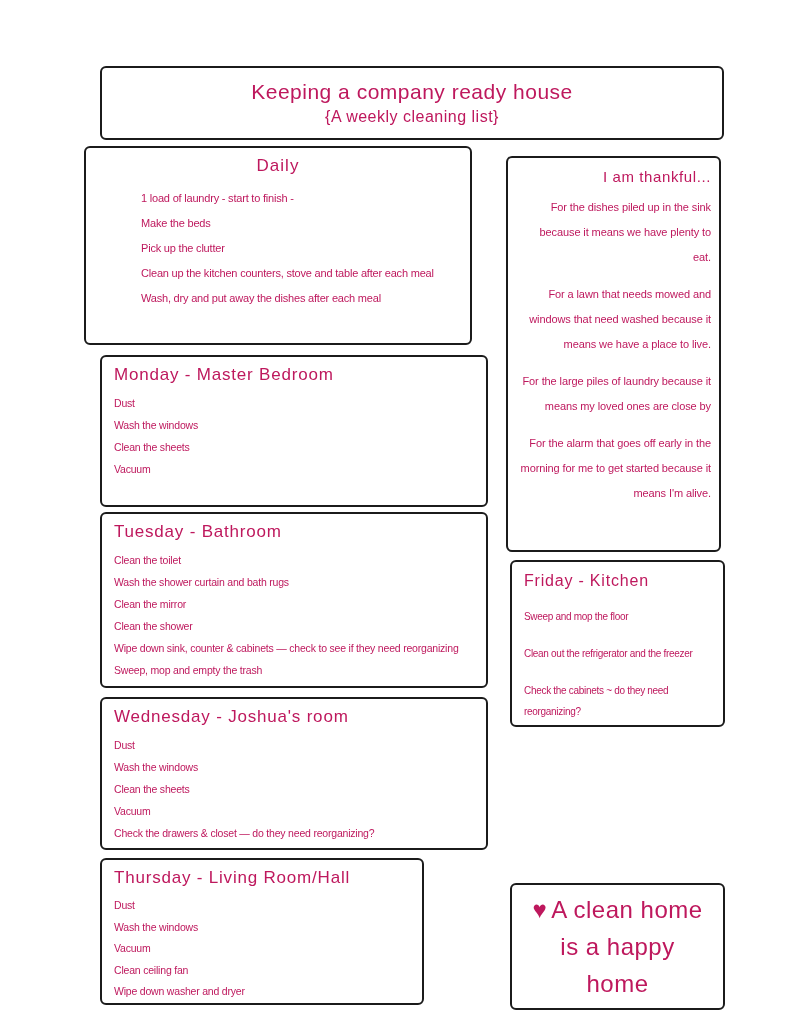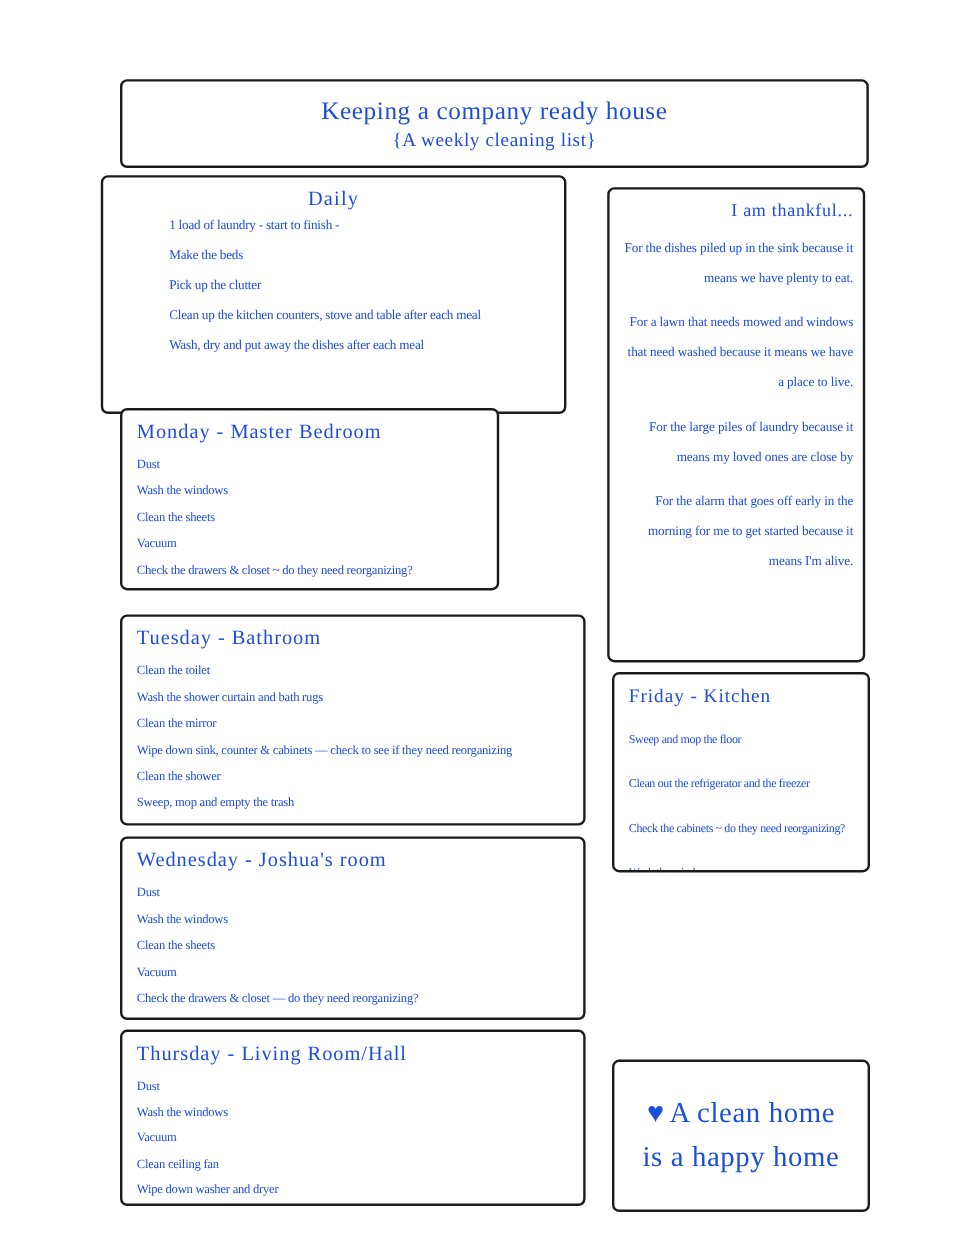--- a/index.html
+++ b/index.html
@@ -5,22 +5,22 @@
   html, body {
     margin: 0;
     padding: 0;
     background: #ffffff;
   }
   .page {
     position: relative;
     width: 800px;
     height: 1035px;
     background: #ffffff;
-    font-family: Liberation Serif, serif;
-    color: #1d4ed8;
+    font-family: Liberation Sans, sans-serif;
+    color: #be185d;
     overflow: hidden;
   }
   .box {
     position: absolute;
     box-sizing: border-box;
     border: 2px solid #1b1b1b;
     border-radius: 6px;
     background: #ffffff;
     overflow: hidden;
   }
@@ -28,30 +28,30 @@
   
   .title-box {
     left: 100px; top: 66px; width: 624px; height: 74px;
     display: flex; flex-direction: column; align-items: center; justify-content: center;
   }
   .title-line1 { font-size: 21px; letter-spacing: 0.5px; }
   .title-line2 { font-size: 16px; margin-top: 4px; letter-spacing: 0.5px; }
 
   
   .daily-box     { left: 84px; top: 146px; width: 388px; height: 199px; padding: 8px 10px 4px 10px; }
-  .monday-box    { left: 100px; top: 340px; width: 316px; height: 152px; }
+  .monday-box    { left: 100px; top: 355px; width: 388px; height: 152px; }
   .tuesday-box   { left: 100px; top: 512px; width: 388px; height: 176px; }
   .wednesday-box { left: 100px; top: 697px; width: 388px; height: 153px; }
-  .thursday-box  { left: 100px; top: 858px; width: 388px; height: 147px; }
+  .thursday-box  { left: 100px; top: 858px; width: 324px; height: 147px; }
 
   .daily-heading {
     margin: 0; text-align: center; font-size: 17px; font-weight: normal;
     letter-spacing: 1px;
   }
-  .daily-items { padding-left: 45px; padding-right: 8px; }
+  .daily-items { margin-top: 10px; padding-left: 45px; padding-right: 8px; }
   .daily-item  { font-size: 11px; line-height: 25px; letter-spacing: -0.2px; white-space: nowrap; }
 
   .day-box { padding: 6px 8px 4px 12px; }
   .day-heading {
     margin: 2px 0 7px 0; font-size: 17px; font-weight: normal; letter-spacing: 0.8px;
   }
   .day-items { }
   .day-item { font-size: 10.5px; line-height: 22px; letter-spacing: -0.2px; white-space: nowrap; }
   .thursday-box .day-item { line-height: 21.5px; }
 
@@ -97,33 +97,32 @@
   </section>
 
   <section class="box day-box monday-box">
     <h2 class="day-heading">Monday - Master Bedroom</h2>
     <div class="day-items">
 
     <div class="day-item">Dust</div>
         <div class="day-item">Wash the windows</div>
         <div class="day-item">Clean the sheets</div>
         <div class="day-item">Vacuum</div>
-        <div class="day-item">Check the drawers &amp; closet ~ do they need reorganizing?</div>
       </div>
   </section>
 
   <section class="box day-box tuesday-box">
     <h2 class="day-heading">Tuesday - Bathroom</h2>
     <div class="day-items">
 
     <div class="day-item">Clean the toilet</div>
         <div class="day-item">Wash the shower curtain and bath rugs</div>
         <div class="day-item">Clean the mirror</div>
+        <div class="day-item">Clean the shower</div>
         <div class="day-item">Wipe down sink, counter &amp; cabinets — check to see if they need reorganizing</div>
-        <div class="day-item">Clean the shower</div>
         <div class="day-item">Sweep, mop and empty the trash</div>
       </div>
   </section>
 
   <section class="box day-box wednesday-box">
     <h2 class="day-heading">Wednesday - Joshua's room</h2>
     <div class="day-items">
 
     <div class="day-item">Dust</div>
         <div class="day-item">Wash the windows</div>

